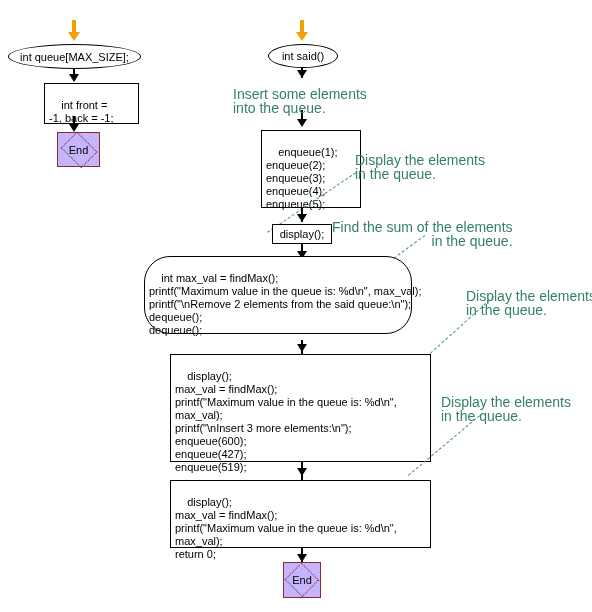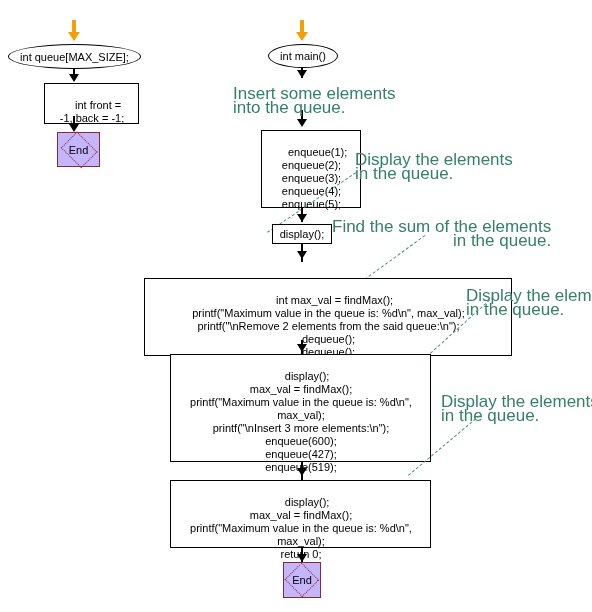--- a/index.html
+++ b/index.html
@@ -11,21 +11,21 @@
     font-family: "Liberation Sans", sans-serif;
   }
   #canvas {
     position: relative;
     width: 592px;
     height: 612px;
     background: #ffffff;
     overflow: hidden;
   }
   
-  .node { position: absolute; box-sizing: border-box; text-align: center; }
+  .node { position: absolute; box-sizing: border-box; }
 
   .terminal-ellipse {
     border: 1px solid #000000;
     border-radius: 50%;
     background: #ffffff;
     display: flex;
     align-items: center;
     justify-content: center;
     color: #000000;
     font-size: 11px;
@@ -102,21 +102,21 @@
     height: 0;
     border-left: 6px solid transparent;
     border-right: 6px solid transparent;
     border-top: 9px solid #f2a007;
   }
 
   
   .annotation {
     position: absolute;
     color: #35806b;
-    font-size: 17px;
+    font-size: 14px;
     line-height: 14px;
     white-space: pre;
   }
   .leader {
     position: absolute;
     height: 0;
     border-top: 1px dashed #4f907d;
     transform-origin: 0 0;
   }
 </style>
@@ -145,21 +145,21 @@
 
   <div class="node end-node" style="left:57px; top:132px; width:43px; height:35px; position:absolute;">
     <span class="diamond"></span>
     <span class="end-label">End</span>
   </div>
 
   <div class="start-stub" style="left:300px; top:20px; height:14px;"></div>
   <div class="start-arrow" style="left:296px; top:32px;"></div>
 
   <div class="node terminal-ellipse" style="left:268px; top:44px; width:70px; height:24px;">
-    <span>int main()</span>
+    <span>int said()</span>
   </div>
 
   <div class="vline" style="left:301px; top:68px; height:10px;"></div>
   <div class="arrowhead" style="left:297px; top:70px;"></div>
 
   <div class="vline" style="left:301px; top:110px; height:12px;"></div>
   <div class="arrowhead" style="left:297px; top:119px;"></div>
 
   <div class="annotation" style="left:233px; top:87px;">Insert some elements
 into the queue.</div>
@@ -183,21 +183,21 @@
     <span>display();</span>
   </div>
 
   <div class="annotation" style="left:332px; top:220px;text-align:right;">Find the sum of the elements
 in the queue.</div>
   <div class="leader" style="left:356px; top:285px; width:85px; transform:rotate(-36deg);"></div>
 
   <div class="vline" style="left:301px; top:244px; height:18px;"></div>
   <div class="arrowhead" style="left:297px; top:251px;"></div>
 
-  <div class="node process-box" style="left:144px; top:278px; width:368px; height:78px;">
+  <div class="node process-box" style="left:144px; top:256px; width:268px; height:78px;border-radius:26px;">
     <span>int max_val = findMax();
 printf("Maximum value in the queue is: %d\n", max_val);
 printf("\nRemove 2 elements from the said queue:\n");
 dequeue();
 dequeue();</span>
   </div>
 
   <div class="annotation" style="left:466px; top:289px;">Display the elements
 in the queue.</div>
   <div class="leader" style="left:430px; top:353px; width:85px; transform:rotate(-42deg);"></div>

